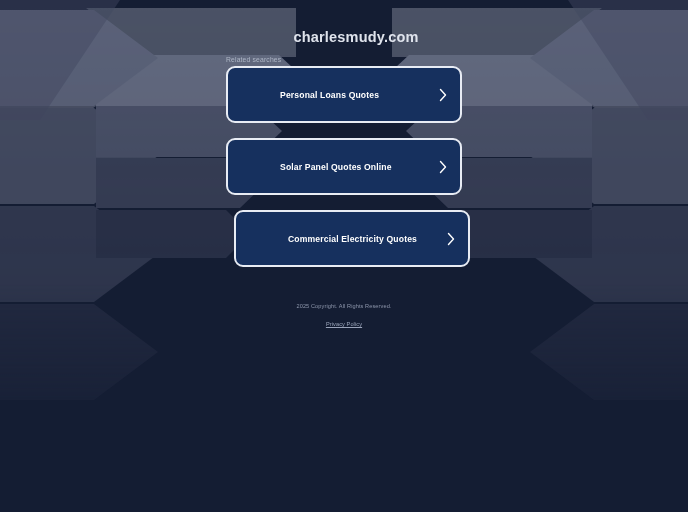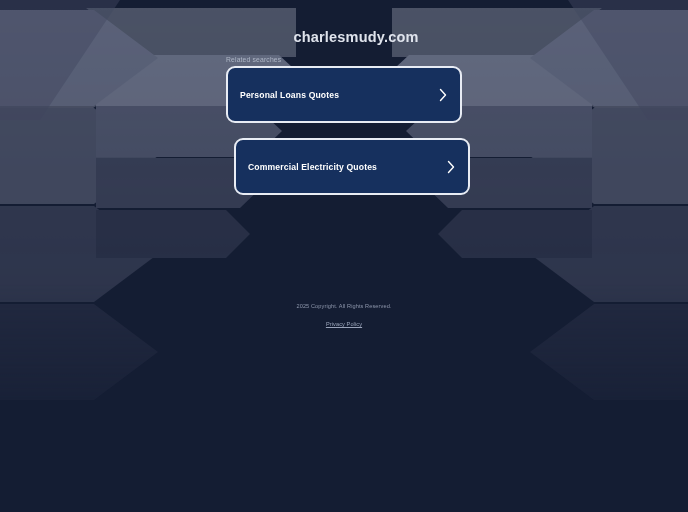--- a/index.html
+++ b/index.html
@@ -75,20 +75,21 @@
     box-sizing: border-box;
     width: 236px;
     height: 57px;
     margin-bottom: 15px;
     background: #16305e;
     border: 2px solid #e8ecf4;
     border-radius: 9px;
     display: flex;
     align-items: center;
     cursor: pointer;
+    padding-left: 40px;
   }
   .card:last-child { margin-bottom: 0; margin-left: 8px; }
 
   .card-label {
     margin-left: 12px;
     color: #ffffff;
     font-size: 8.6px;
     font-weight: bold;
     letter-spacing: 0.15px;
     white-space: nowrap;
@@ -204,20 +205,28 @@
 
       <div class="card">
         <span class="card-label">Personal Loans Quotes</span>
         <span class="card-arrow">
           <svg viewBox="0 0 10 14" xmlns="http://www.w3.org/2000/svg">
             <path d="M2.5 1.5 L7.5 7 L2.5 12.5" fill="none" stroke="#ffffff" stroke-width="1.4" stroke-linecap="round" stroke-linejoin="round"></path>
           </svg>
         </span>
       </div>
 
+      <div class="card">
+        <span class="card-label">Solar Panel Quotes Online</span>
+        <span class="card-arrow">
+          <svg viewBox="0 0 10 14" xmlns="http://www.w3.org/2000/svg">
+            <path d="M2.5 1.5 L7.5 7 L2.5 12.5" fill="none" stroke="#ffffff" stroke-width="1.4" stroke-linecap="round" stroke-linejoin="round"></path>
+          </svg>
+        </span>
+      </div>
 
       <div class="card">
         <span class="card-label">Commercial Electricity Quotes</span>
         <span class="card-arrow">
           <svg viewBox="0 0 10 14" xmlns="http://www.w3.org/2000/svg">
             <path d="M2.5 1.5 L7.5 7 L2.5 12.5" fill="none" stroke="#ffffff" stroke-width="1.4" stroke-linecap="round" stroke-linejoin="round"></path>
           </svg>
         </span>
       </div>
 

